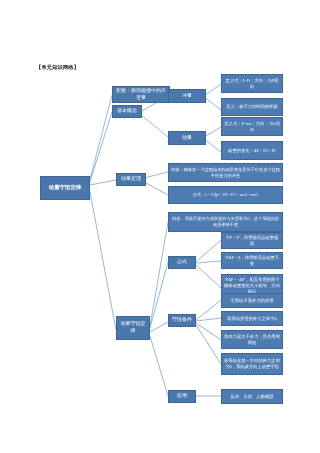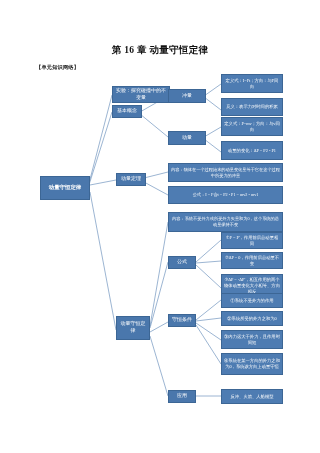--- a/index.html
+++ b/index.html
@@ -47,21 +47,20 @@
   .node.root{background:#4a77ac;font-size:5.4px;font-weight:bold;}
   .node.lvl2{background:#4a77ac;font-size:5.0px;}
   .node.lvl3{background:#4e7cb2;font-size:4.3px;}
   .node.wide{font-size:4.2px;}
 </style>
 </head>
 <body>
 
 <div id="page">
 
-  <div class="doc-title">第 16 章  动量守恒定律</div>
   <div class="section-label">【单元知识网络】</div>
 
   <svg id="wires" viewBox="0 0 320 453">
     <g stroke="#4a77ac" stroke-width="0.55" fill="none">
 
       <path d="M88 187 L112 95"></path>
       <path d="M88 188 L112 112"></path>
       <path d="M90 185 L116 180"></path>
       <path d="M90 192 L116 330"></path>
 

